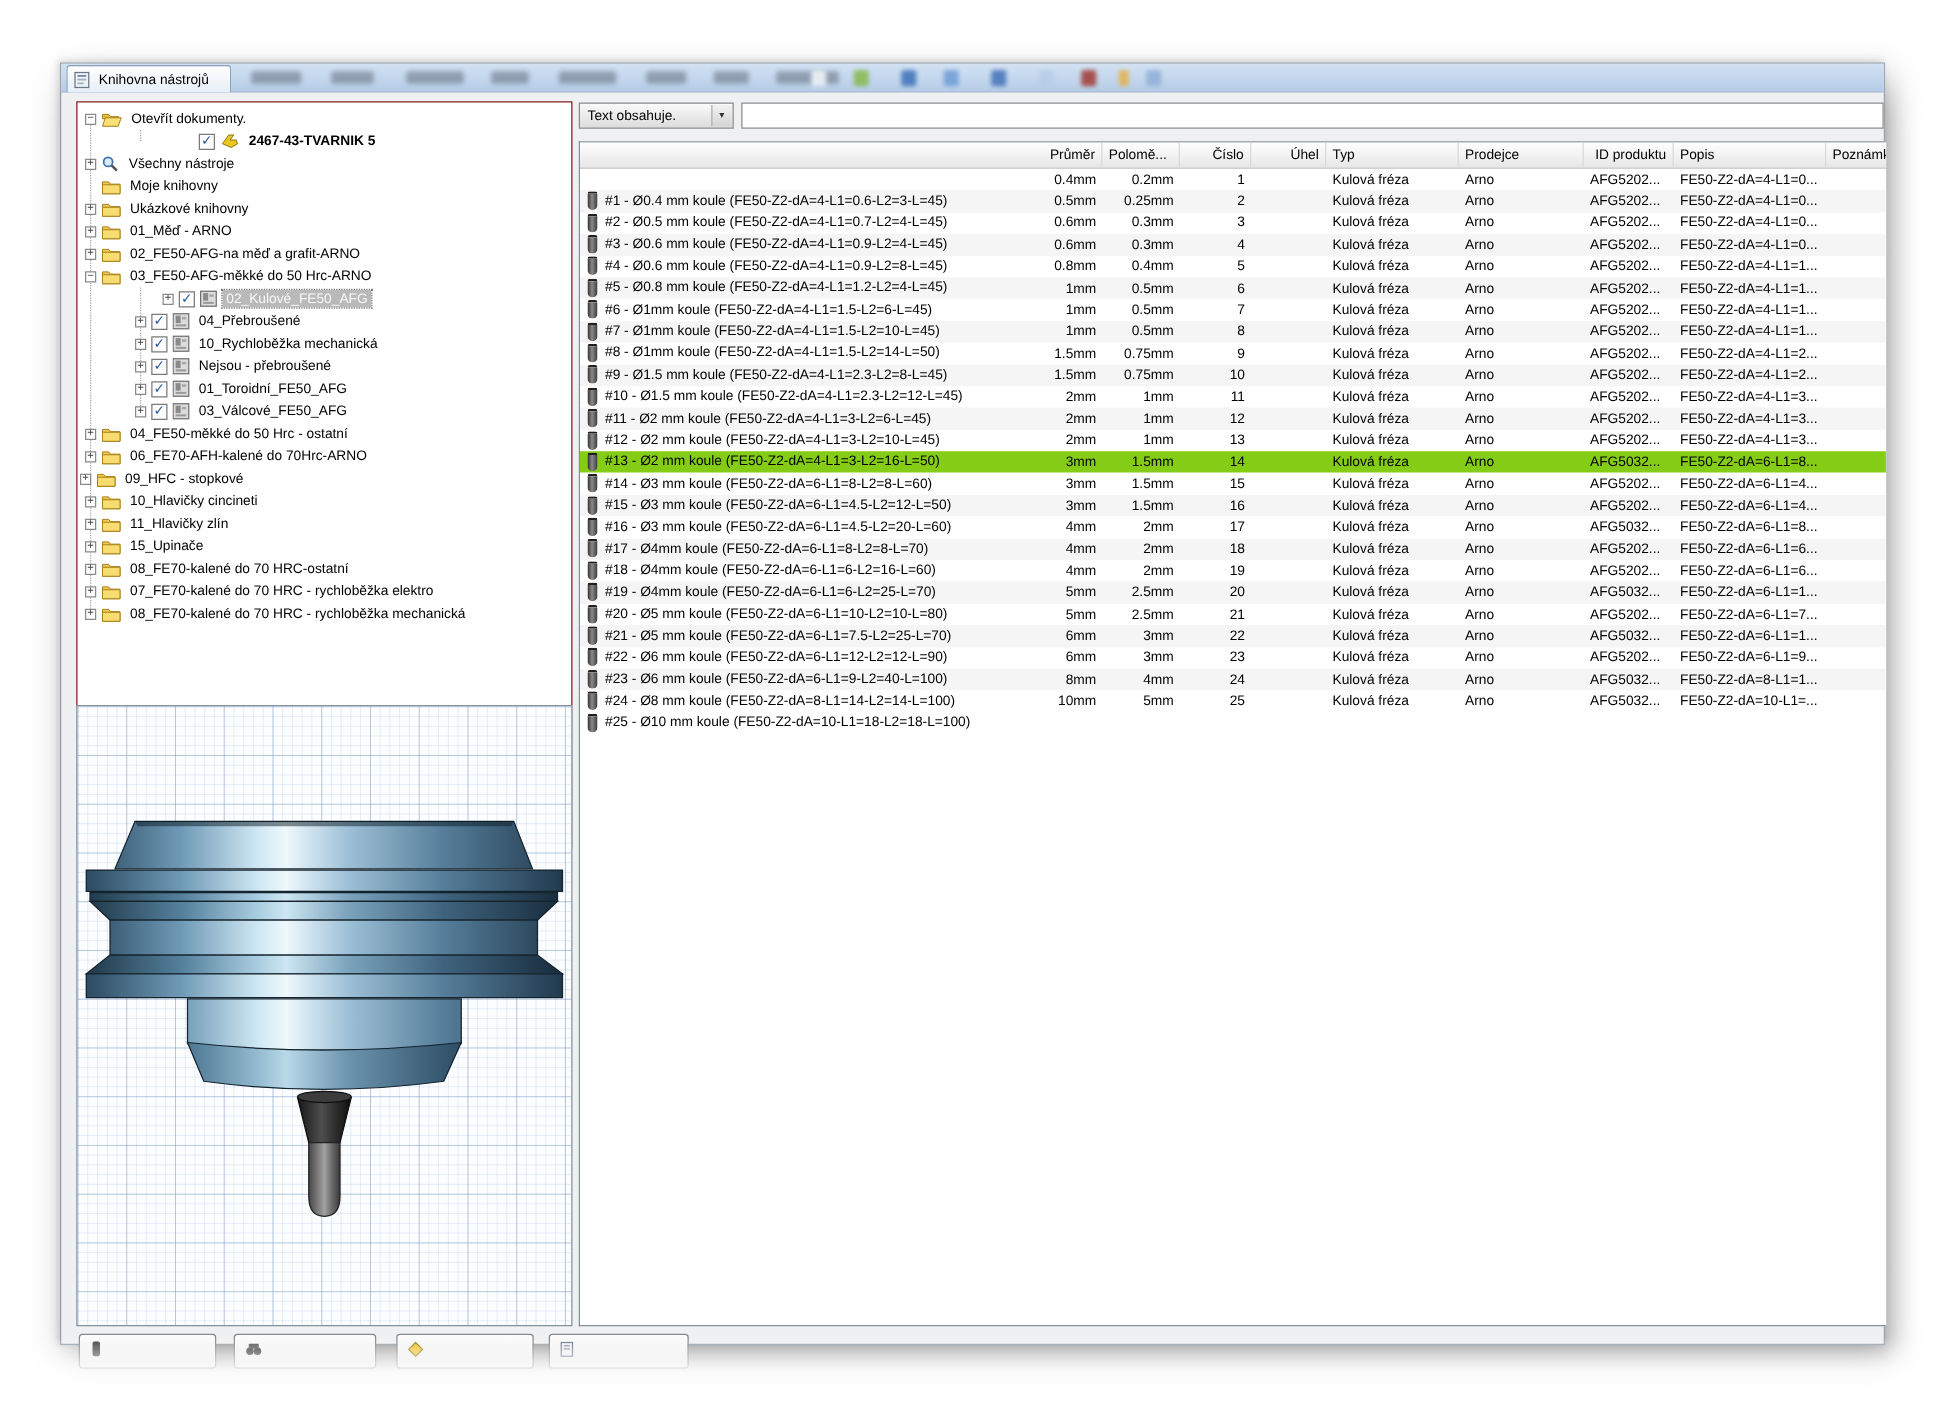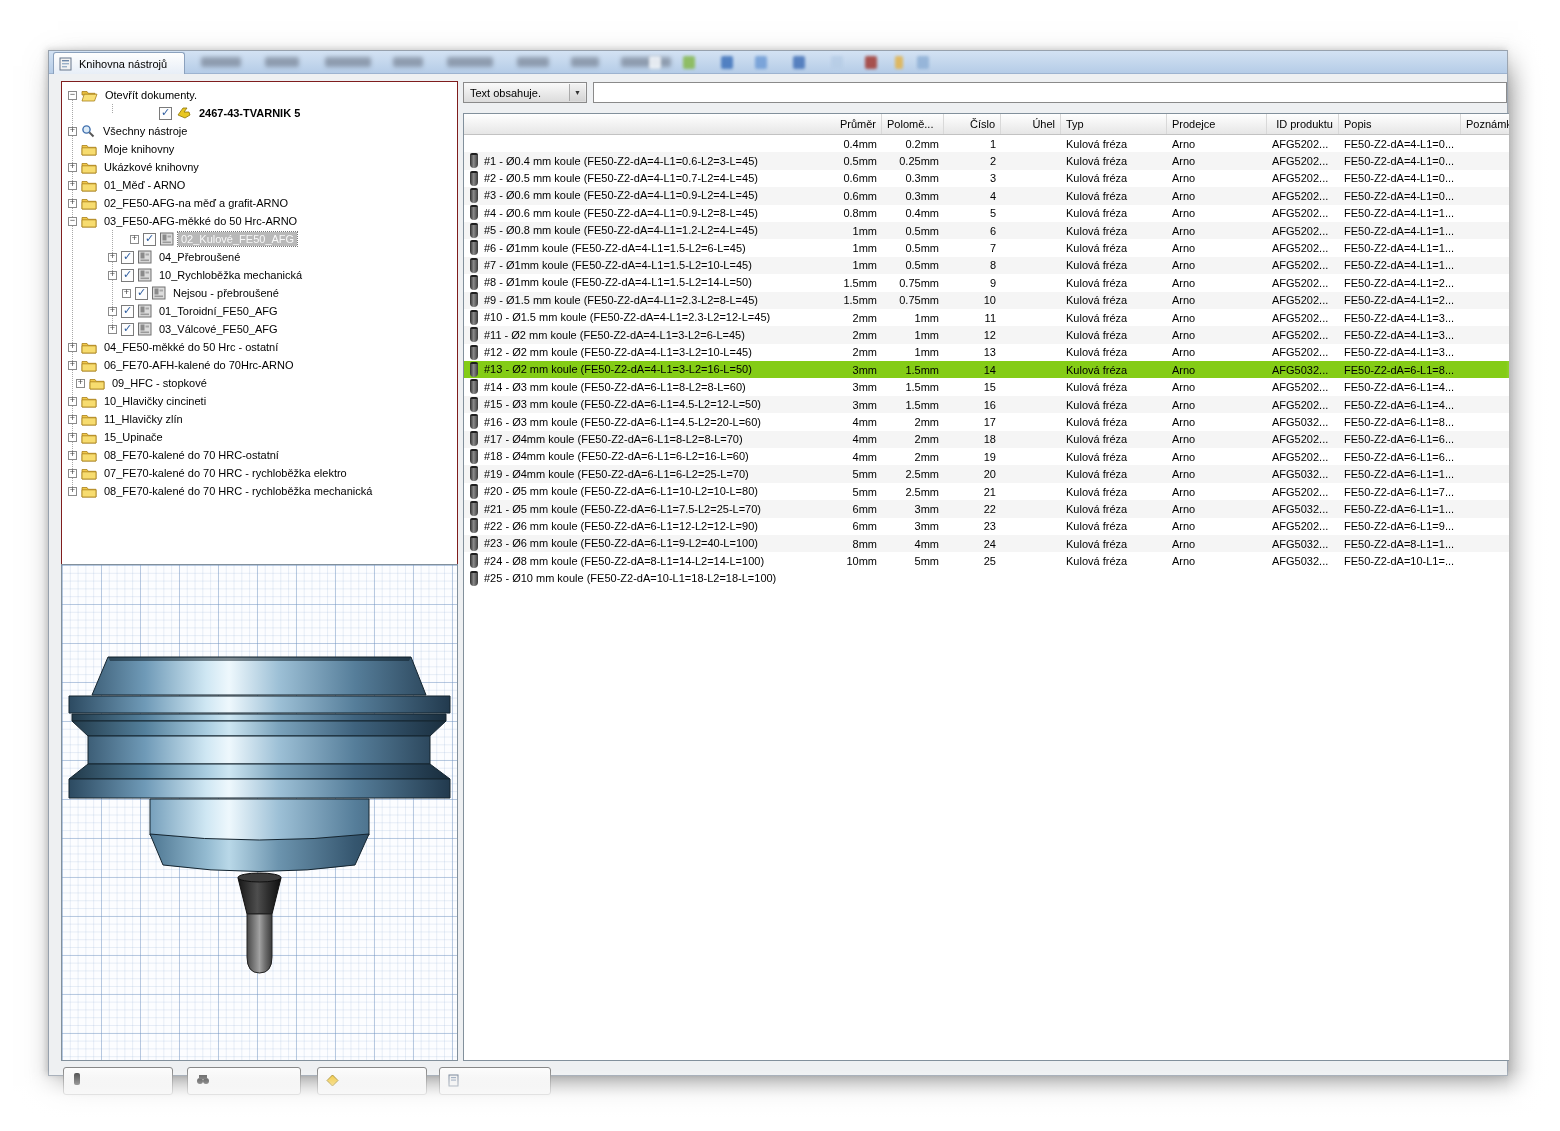--- a/index.html
+++ b/index.html
@@ -259,21 +259,21 @@
           <span class="ticon">
             <svg width="14" height="14" viewBox="0 0 14 14">
               <rect x="0.5" y="1" width="12.5" height="12" fill="#dcdcdc" stroke="#707070"></rect>
               <rect x="2.5" y="2.5" width="4" height="6" fill="#8a8a8a"></rect>
               <rect x="7.5" y="3.5" width="3.5" height="2" fill="#a8a8a8"></rect>
               <rect x="2.5" y="9.5" width="8.5" height="1.6" fill="#9a9a9a"></rect>
             </svg>
           </span>
           <span class="tlabel">10_Rychloběžka mechanická</span>
         </div>
-        <div class="tree-row" style="padding-left: 60px;">
+        <div class="tree-row" style="padding-left: 46px;">
           <span class="expander exp-plus"></span>
           <span class="checkbox"></span>
           <span class="ticon">
             <svg width="14" height="14" viewBox="0 0 14 14">
               <rect x="0.5" y="1" width="12.5" height="12" fill="#dcdcdc" stroke="#707070"></rect>
               <rect x="2.5" y="2.5" width="4" height="6" fill="#8a8a8a"></rect>
               <rect x="7.5" y="3.5" width="3.5" height="2" fill="#a8a8a8"></rect>
               <rect x="2.5" y="9.5" width="8.5" height="1.6" fill="#9a9a9a"></rect>
             </svg>
           </span>
@@ -318,21 +318,21 @@
         <div class="tree-row" style="padding-left: 6px;">
           <span class="expander exp-plus"></span>
           <span class="ticon">
             <svg width="16" height="13" viewBox="0 0 16 13">
               <path d="M1 2.5h5l1.3 1.8H15V12H1z" fill="#f2c94c" stroke="#a8801a" stroke-width="0.8"></path>
               <path d="M1 4.8h14V12H1z" fill="#f7dc6f" stroke="#a8801a" stroke-width="0.8"></path>
             </svg>
           </span>
           <span class="tlabel">06_FE70-AFH-kalené do 70Hrc-ARNO</span>
         </div>
-        <div class="tree-row" style="padding-left: 14px;">
+        <div class="tree-row" style="padding-left: 2px;">
           <span class="expander exp-plus"></span>
           <span class="ticon">
             <svg width="16" height="13" viewBox="0 0 16 13">
               <path d="M1 2.5h5l1.3 1.8H15V12H1z" fill="#f2c94c" stroke="#a8801a" stroke-width="0.8"></path>
               <path d="M1 4.8h14V12H1z" fill="#f7dc6f" stroke="#a8801a" stroke-width="0.8"></path>
             </svg>
           </span>
           <span class="tlabel">09_HFC - stopkové</span>
         </div>
         <div class="tree-row" style="padding-left: 6px;">

